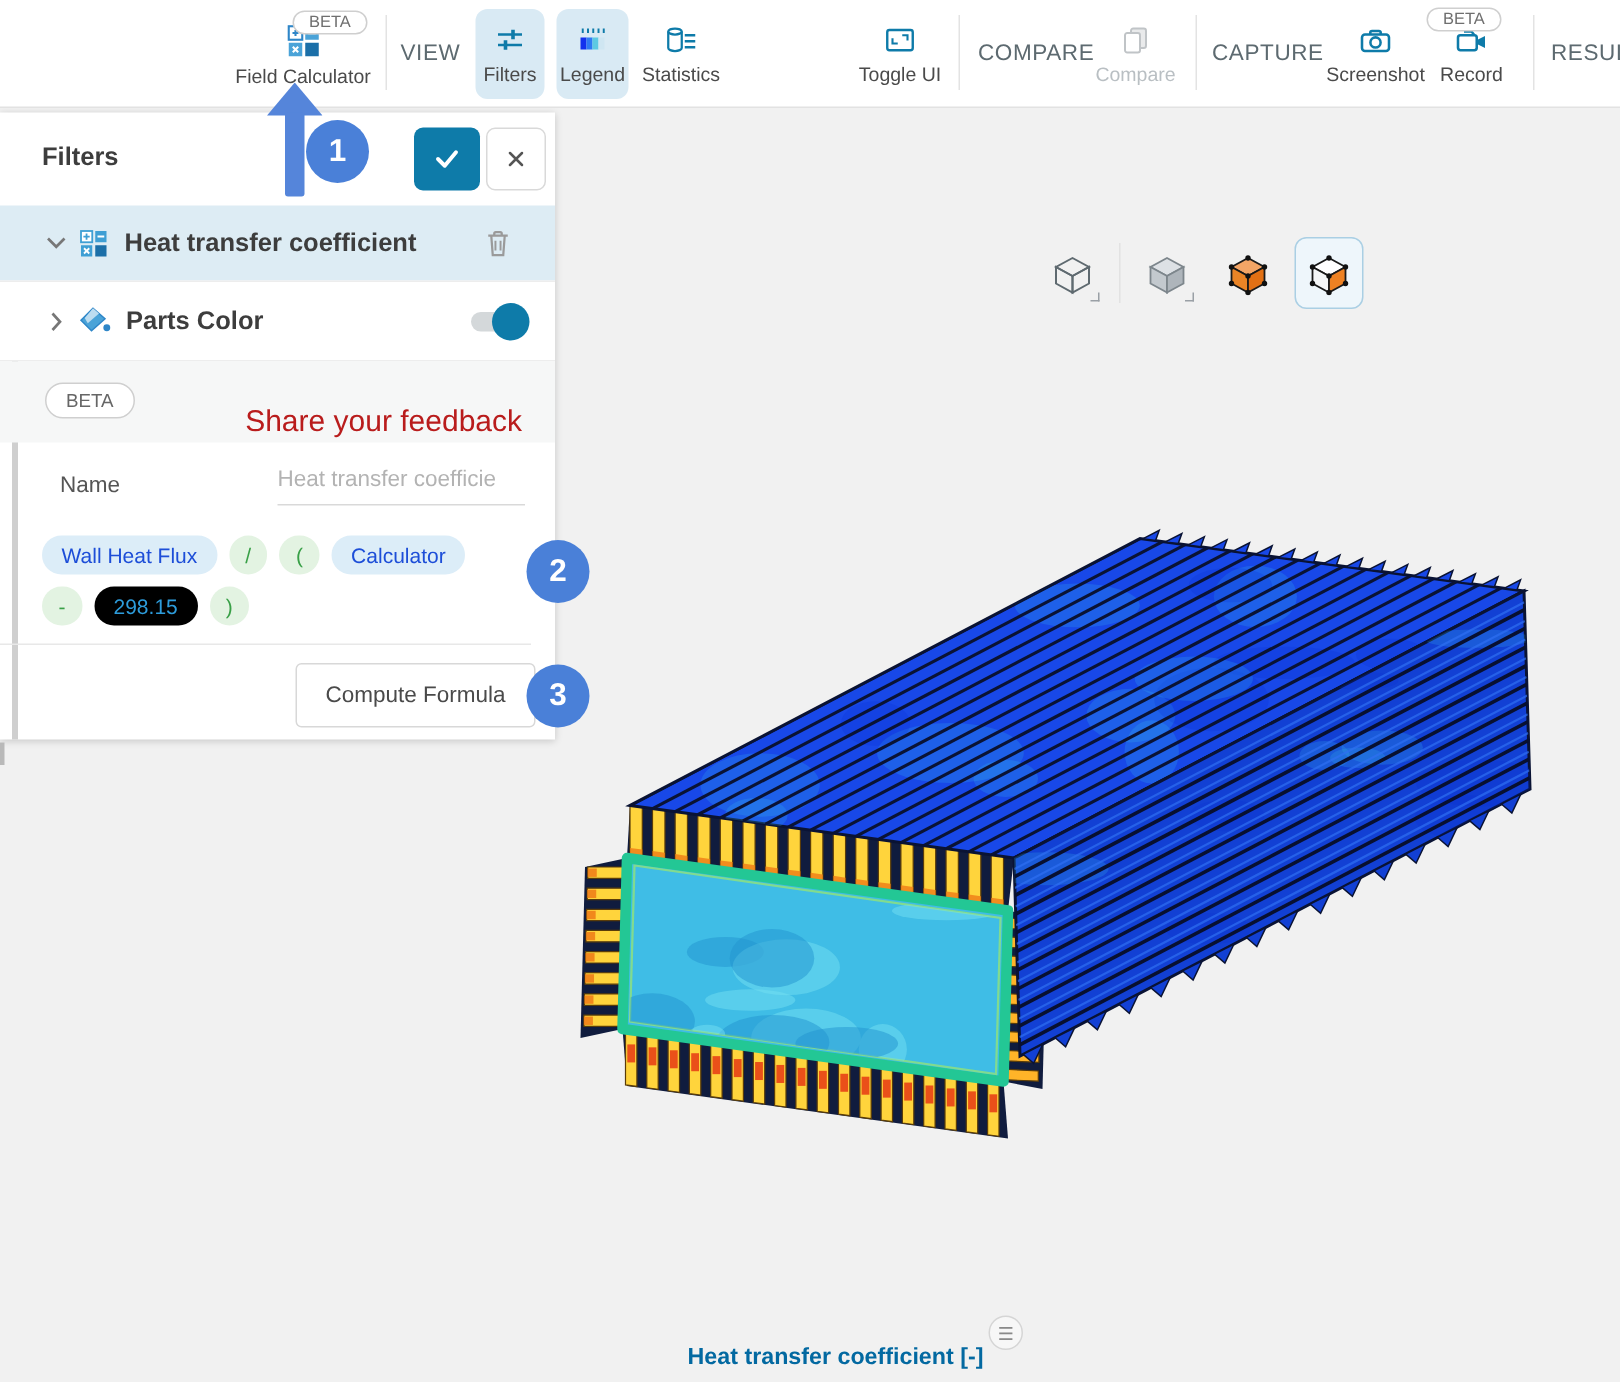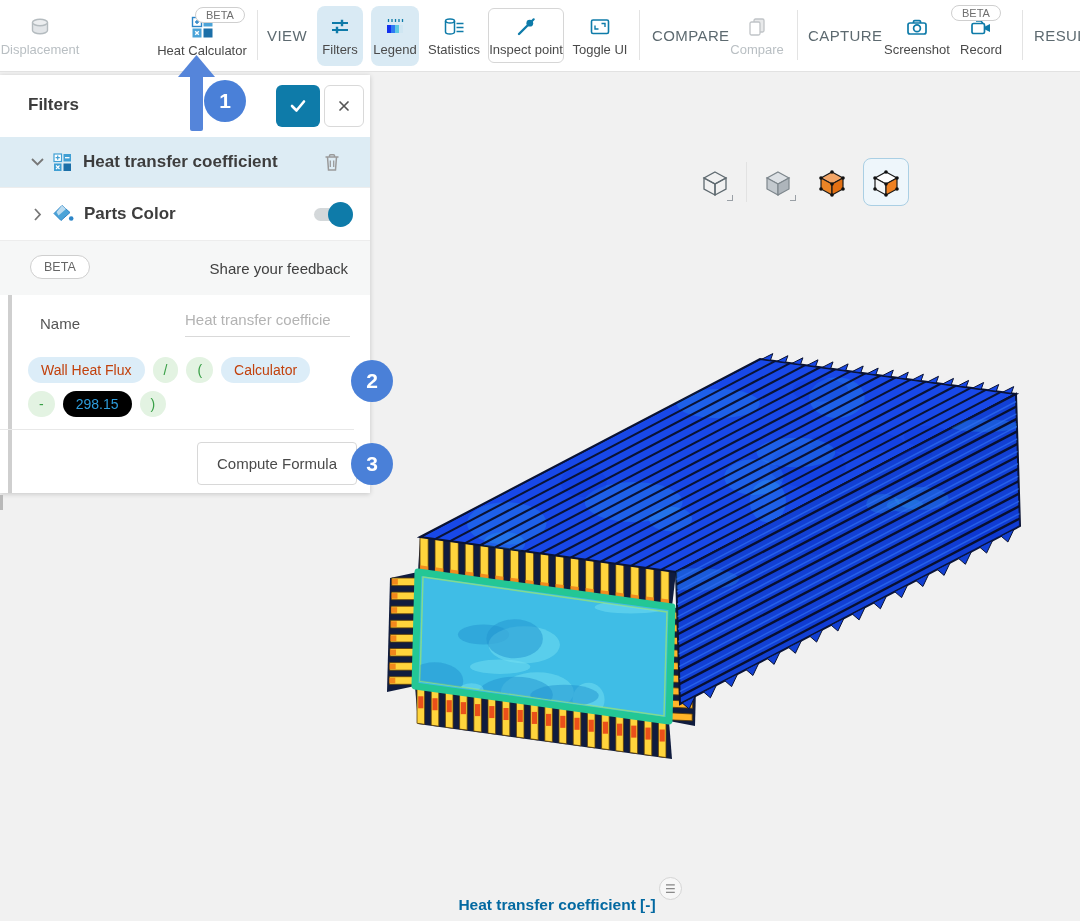--- a/index.html
+++ b/index.html
@@ -43,31 +43,31 @@
     border-radius:7px; cursor:pointer; }
   .toggle .knob { position:absolute; right:-3px; top:-6px; width:25px; height:25px;
     border-radius:50%; background:#0e7ba9; }
   .trash { position:absolute; right:28px; top:14px; cursor:pointer; }
 
   .subsection { position:relative; height:252px; }
   .left-strip { position:absolute; left:8px; top:0; bottom:0; width:4px; background:#cfcfcf; }
   .feedback-row { position:relative; height:54px; background:#f6f7f7; }
   .beta-badge { position:absolute; left:30px; top:14px; font-size:12.5px; color:#666;
     border:1px solid #cfcfcf; border-radius:13px; padding:4px 13px; background:#fff; }
-  .feedback-link { position:absolute; right:22px; top:19px; font-size:15px; color:#404040; cursor:pointer; }
+  .feedback-link { position:absolute; right:22px; top:29px; font-size:20px; color:#b91c1c; cursor:pointer; }
   .name-row { position:relative; height:56px; }
   .name-label { position:absolute; left:40px; top:20px; font-size:15px; color:#555; }
   .name-input { position:absolute; left:185px; top:8px; width:165px; height:34px; border:none;
     border-bottom:1px solid #d9d9d9; font-size:15px; color:#555; outline:none;
     font-family:"Liberation Sans",sans-serif; background:transparent; }
   .name-input::placeholder { color:#b3b3b3; }
   .chips { position:relative; padding:6px 20px 12px 28px; display:flex; flex-wrap:wrap;
     gap:8px; border-bottom:1px solid #e8e8e8; margin-right:16px; margin-left:0; }
   .chip { font-size:14px; padding:5px 13px; border-radius:15px; cursor:pointer; }
-  .chip-var { background:#dcedf8; color:#c2410c; }
+  .chip-var { background:#dcedf8; color:#1d4ed8; }
   .chip-op  { background:#e3f3e2; color:#39a047; padding:5px 11px; }
   .chip-num { background:#000000; color:#2d9cdb; }
   .compute-btn { position:absolute; right:13px; bottom:8px; width:160px; height:43px;
     background:#fff; border:1px solid #d8d8d8; border-radius:4px; font-size:15px; color:#4a4a4a;
     font-family:"Liberation Sans",sans-serif; cursor:pointer; }
   .scroll-nub { position:absolute; left:0; top:495px; width:3px; height:15px; background:#b9b9b9; z-index:11; }
 
   
   .ann-circle { position:absolute; width:42px; height:42px; border-radius:50%; background:#4a80d8;
     color:#fff; font-size:21px; font-weight:700; display:flex; align-items:center;
@@ -378,39 +378,32 @@
       </svg>
     </div>
   </div>
 
   <div class="legend-title">Heat transfer coefficient [-]</div>
   <div class="legend-menu">☰</div>
 
 </div>
 
 <div class="toolbar">
-  <div class="tbtn disabled" style="left:2px; width:76px">
-    <svg width="24" height="24">
-      <path d="M4.5 7.5 V15.5 a7.5 3.2 0 0 0 15 0 V7.5" fill="#e2e5e8" stroke="#b4bbbf" stroke-width="1.4"></path>
-      <ellipse cx="12" cy="7.5" rx="7.5" ry="3.2" fill="#eceef0" stroke="#b4bbbf" stroke-width="1.4"></ellipse>
-    </svg>
-    <span class="lbl">Displacement</span>
-  </div>
   <span class="beta-pill" style="left:195px; top:7px">BETA</span>
   <div class="tbtn" style="left:152px; width:100px">
     <svg width="25" height="25">
       <rect x="2.5" y="2.5" width="9" height="9" fill="#fff" stroke="#2e86c8" stroke-width="1.4"></rect>
       <path d="M7 5 v4 M5 7 h4" stroke="#2e86c8" stroke-width="1.4"></path>
       <rect x="13.5" y="2.5" width="9" height="9" fill="#4aa3d8"></rect>
       <path d="M15.5 7 h5" stroke="#fff" stroke-width="1.5"></path>
       <rect x="2.5" y="13.5" width="9" height="9" fill="#4aa3d8"></rect>
       <path d="M5.2 16.2 l3.6 3.6 M8.8 16.2 l-3.6 3.6" stroke="#fff" stroke-width="1.4"></path>
       <rect x="13.5" y="13.5" width="9" height="9" fill="#1b6fa8"></rect>
     </svg>
-    <span class="lbl">Heat Calculator</span>
+    <span class="lbl">Field Calculator</span>
   </div>
   <div class="tdiv" style="left:257px"></div>
   <div class="tgroup" style="left:267px">VIEW</div>
   <div class="tbtn active" style="left:317px; width:46px">
     <svg width="24" height="24">
       <path d="M4 8 h16 M4 15 h16" stroke="#0e7ba9" stroke-width="1.8"></path>
       <path d="M14 4.8 v6.4 M9 11.8 v6.4" stroke="#0e7ba9" stroke-width="2.4"></path>
     </svg>
     <span class="lbl">Filters</span>
   </div>
@@ -424,28 +417,20 @@
     </svg>
     <span class="lbl">Legend</span>
   </div>
   <div class="tbtn" style="left:424px; width:60px">
     <svg width="24" height="24">
       <path d="M3.5 6 V17 a4.5 2 0 0 0 9 0 V6" fill="none" stroke="#0e7ba9" stroke-width="1.5"></path>
       <ellipse cx="8" cy="6" rx="4.5" ry="2" fill="none" stroke="#0e7ba9" stroke-width="1.5"></ellipse>
       <path d="M14.5 8.5 h7 M14.5 12.5 h7 M14.5 16.5 h7" stroke="#0e7ba9" stroke-width="1.6"></path>
     </svg>
     <span class="lbl">Statistics</span>
-  </div>
-  <div class="tbtn boxed" style="left:488px; width:76px">
-    <svg width="24" height="24">
-      <path d="M5 19 l8-8" stroke="#0e7ba9" stroke-width="2.4" stroke-linecap="round"></path>
-      <circle cx="15.8" cy="8.2" r="3.4" fill="#0e7ba9"></circle>
-      <path d="M17.5 6.5 l2.2-2.2" stroke="#0e7ba9" stroke-width="2.2" stroke-linecap="round"></path>
-    </svg>
-    <span class="lbl">Inspect point</span>
   </div>
   <div class="tbtn" style="left:569px; width:62px">
     <svg width="24" height="24">
       <rect x="3.5" y="5" width="17" height="13.5" rx="1.5" fill="none" stroke="#0e7ba9" stroke-width="1.6"></rect>
       <path d="M7 10.5 v3.5 h3.5" fill="none" stroke="#0e7ba9" stroke-width="1.4"></path>
       <path d="M13.5 8.5 h3.5 v3.5" fill="none" stroke="#0e7ba9" stroke-width="1.4"></path>
     </svg>
     <span class="lbl">Toggle UI</span>
   </div>
   <div class="tdiv" style="left:639px"></div>

